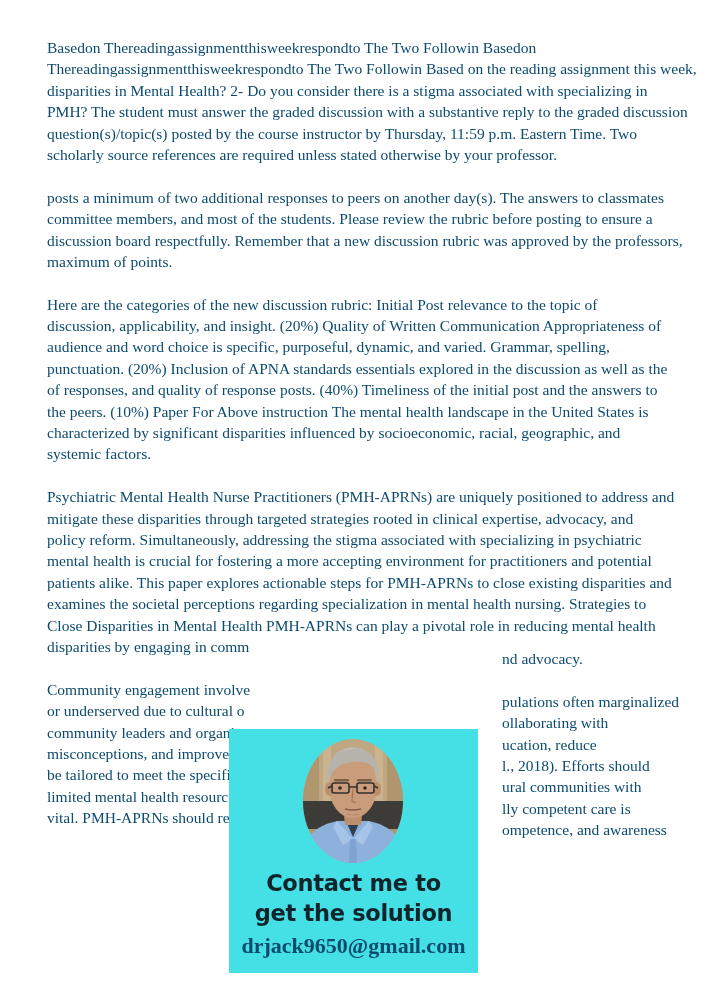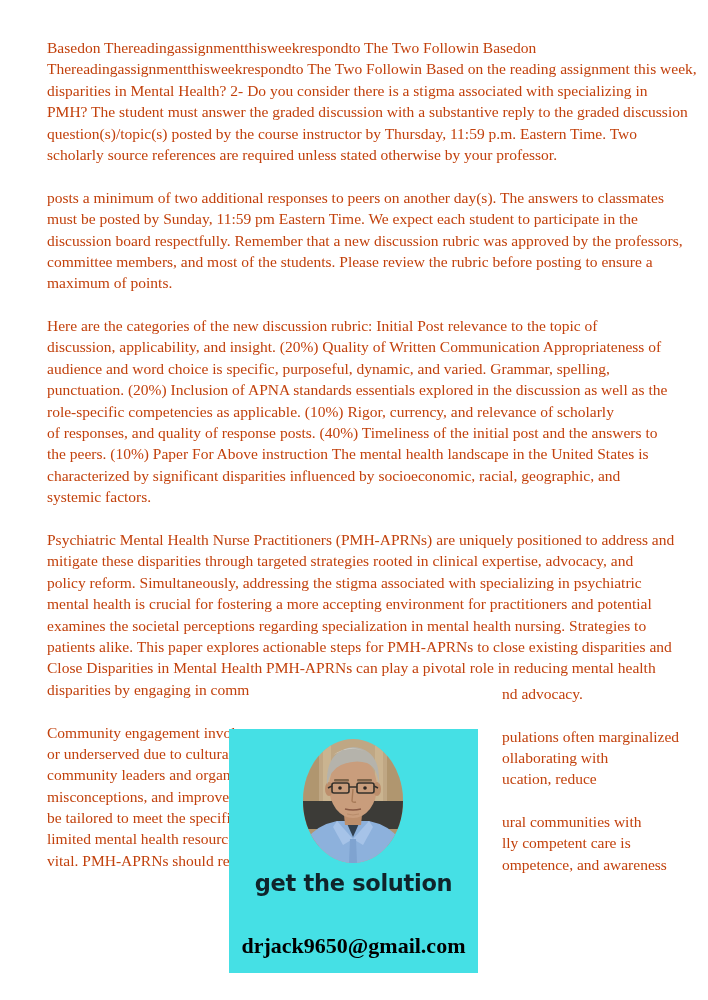--- a/index.html
+++ b/index.html
@@ -21,21 +21,21 @@
     letter-spacing: 0px;
   }
   .line {
     height: 21.4px;
     white-space: nowrap;
     position: relative;
   }
   .line .rfrag {
     position: absolute;
     left: 431px;
-    top: 4px;
+    top: 12px;
     white-space: nowrap;
     padding-left: 24px;
   }
   .blank { height: 21.4px; }
   
   .promo {
     position: absolute;
     left: 229px; top: 729px;
     width: 249px; height: 244px;
     z-index: 5;
@@ -65,57 +65,55 @@
     width: 100%;
     font-family: "Liberation Serif", serif;
     font-weight: bold;
     font-size: 22px;
     line-height: 28px;
   }
 </style>
 </head>
 <body style="background: rgb(255, 255, 255);">
 
-<div class="doc" style="color: #c2410c;">
+<div class="doc" style="color: #0c4a6e;">
     <div class="line">Basedon Thereadingassignmentthisweekrespondto The Two Followin Basedon</div>
     <div class="line">Thereadingassignmentthisweekrespondto The Two Followin Based on the reading assignment this week,</div>
     <div class="line">disparities in Mental Health? 2- Do you consider there is a stigma associated with specializing in</div>
     <div class="line">PMH? The student must answer the graded discussion with a substantive reply to the graded discussion</div>
     <div class="line">question(s)/topic(s) posted by the course instructor by Thursday, 11:59 p.m. Eastern Time. Two</div>
     <div class="line">scholarly source references are required unless stated otherwise by your professor.</div>
     <div class="line blank"></div>
     <div class="line">posts a minimum of two additional responses to peers on another day(s). The answers to classmates</div>
-    <div class="line">must be posted by Sunday, 11:59 pm Eastern Time. We expect each student to participate in the</div>
+    <div class="line">committee members, and most of the students. Please review the rubric before posting to ensure a</div>
     <div class="line">discussion board respectfully. Remember that a new discussion rubric was approved by the professors,</div>
-    <div class="line">committee members, and most of the students. Please review the rubric before posting to ensure a</div>
     <div class="line">maximum of points.</div>
     <div class="line blank"></div>
     <div class="line">Here are the categories of the new discussion rubric: Initial Post relevance to the topic of</div>
     <div class="line">discussion, applicability, and insight. (20%) Quality of Written Communication Appropriateness of</div>
     <div class="line">audience and word choice is specific, purposeful, dynamic, and varied. Grammar, spelling,</div>
     <div class="line">punctuation. (20%) Inclusion of APNA standards essentials explored in the discussion as well as the</div>
-    <div class="line">role-specific competencies as applicable. (10%) Rigor, currency, and relevance of scholarly</div>
     <div class="line">of responses, and quality of response posts. (40%) Timeliness of the initial post and the answers to</div>
     <div class="line">the peers. (10%) Paper For Above instruction The mental health landscape in the United States is</div>
     <div class="line">characterized by significant disparities influenced by socioeconomic, racial, geographic, and</div>
     <div class="line">systemic factors.</div>
     <div class="line blank"></div>
     <div class="line">Psychiatric Mental Health Nurse Practitioners (PMH-APRNs) are uniquely positioned to address and</div>
     <div class="line">mitigate these disparities through targeted strategies rooted in clinical expertise, advocacy, and</div>
     <div class="line">policy reform. Simultaneously, addressing the stigma associated with specializing in psychiatric</div>
     <div class="line">mental health is crucial for fostering a more accepting environment for practitioners and potential</div>
+    <div class="line">patients alike. This paper explores actionable steps for PMH-APRNs to close existing disparities and</div>
     <div class="line">examines the societal perceptions regarding specialization in mental health nursing. Strategies to</div>
-    <div class="line">patients alike. This paper explores actionable steps for PMH-APRNs to close existing disparities and</div>
     <div class="line">Close Disparities in Mental Health PMH-APRNs can play a pivotal role in reducing mental health</div>
     <div class="line"><span>disparities by engaging in comm</span><span class="rfrag">nd advocacy.</span></div>
     <div class="line blank"></div>
     <div class="line"><span>Community engagement involve</span><span class="rfrag">pulations often marginalized</span></div>
     <div class="line"><span>or underserved due to cultural o</span><span class="rfrag">ollaborating with</span></div>
     <div class="line"><span>community leaders and organiza</span><span class="rfrag">ucation, reduce</span></div>
-    <div class="line"><span>misconceptions, and improve ac</span></div>
+    <div class="line"><span>misconceptions, and improve ac</span><span class="rfrag">l., 2018). Efforts should</span></div>
     <div class="line"><span>be tailored to meet the specific n</span><span class="rfrag">ural communities with</span></div>
     <div class="line"><span>limited mental health resources.</span><span class="rfrag">lly competent care is</span></div>
     <div class="line"><span>vital. PMH-APRNs should rece</span><span class="rfrag">ompetence, and awareness</span></div>
   </div>
 
 <div class="promo" style="background: rgb(69, 224, 229);">
   <span class="photo">
     <svg viewBox="0 0 100 124" width="100" height="124" aria-hidden="true">
 
       <rect x="0" y="0" width="100" height="124" fill="#bfa784"></rect>
@@ -152,16 +150,17 @@
       <circle cx="37" cy="49" r="1.8" fill="#2e2620"></circle>
       <circle cx="62" cy="49" r="1.8" fill="#2e2620"></circle>
 
       <path d="M50 50 L49 62 Q50 64 53 63" fill="none" stroke="#a87b58" stroke-width="1.4"></path>
 
       <path d="M42 70 Q50 72 58 70" fill="none" stroke="#8a5a44" stroke-width="1.6"></path>
       <path d="M44 75 Q50 77 56 75" fill="none" stroke="#b08463" stroke-width="1" opacity="0.7"></path>
     </svg>
   </span>
   <div class="headline" style="color: rgb(16, 36, 43);">
+    <div>Contact me to</div>
     <div>get the solution</div>
   </div>
-  <div class="email" style="color: #000000;">drjack9650@gmail.com</div>
+  <div class="email" style="color: #0c4a6e;">drjack9650@gmail.com</div>
 </div>
 
 </body></html>

